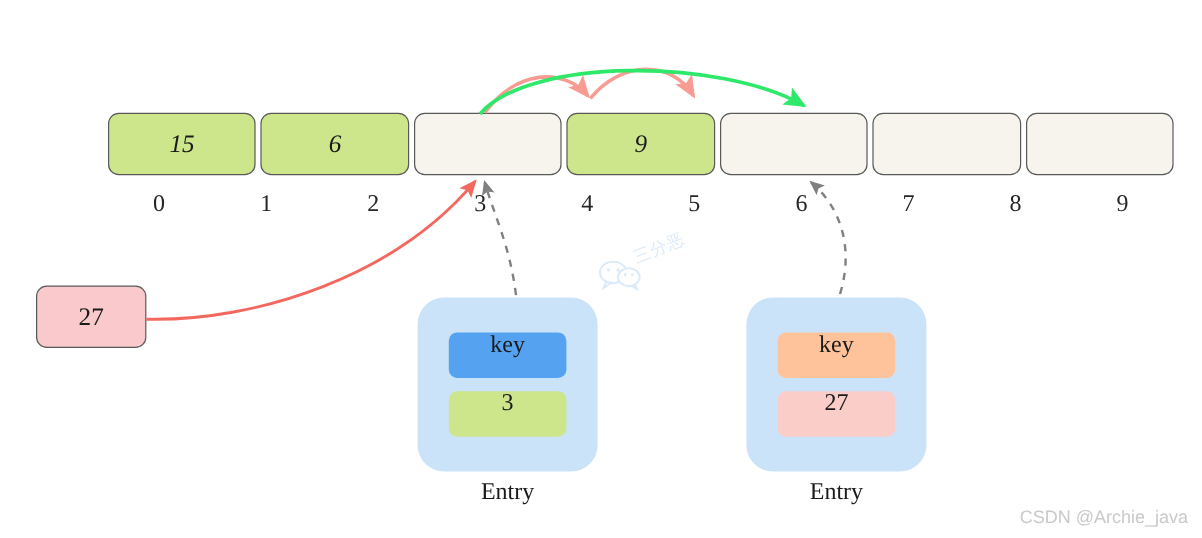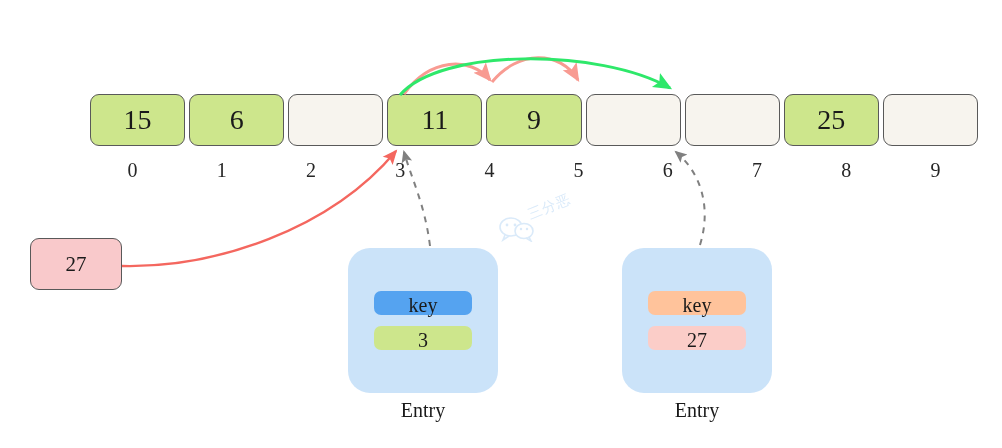--- a/index.html
+++ b/index.html
@@ -46,24 +46,25 @@
     gap: 4px;
     z-index: 3;
   }
   .cell {
     flex: 1 1 0;
     border: 1.6px solid #595959;
     border-radius: 9px;
     display: flex;
     align-items: center;
     justify-content: center;
-    font-size: 28px;
+    font-size: 21px;
     line-height: 1;
     box-sizing: border-box;
     background: #f7f4ee;
+    font-style: italic;
   }
   .cell.filled { background: #cde68c; }
 
   #index-row {
     position: absolute;
     left: 90px;
     top: 158px;
     width: 888px;
     height: 28px;
     display: flex;
@@ -107,24 +108,24 @@
     flex-direction: column;
     align-items: center;
     justify-content: center;
     gap: 11px;
   }
   #entry-card-1 { left: 348px; top: 248px; }
   #entry-card-2 { left: 622px; top: 248px; }
 
   .slotbox {
     width: 98px;
-    height: 24px;
+    height: 38px;
     border-radius: 7px;
     display: flex;
-    align-items: flex-end;
+    align-items: flex-start;
     justify-content: center;
     font-size: 20px;
     line-height: 1;
   }
   .k-blue   { background: #55a3f0; }
   .v-green  { background: #cde68c; }
   .k-orange { background: #ffc39b; }
   .v-pink   { background: #fbcdc8; }
 
   .entry-label {
@@ -208,33 +209,27 @@
     <div class="cell filled">
         <span>15</span>
       </div>
     <div class="cell filled">
         <span>6</span>
       </div>
     <div class="cell">
         <span></span>
       </div>
     <div class="cell filled">
-        <span>11</span>
-      </div>
-    <div class="cell filled">
         <span>9</span>
       </div>
     <div class="cell">
         <span></span>
       </div>
     <div class="cell">
         <span></span>
-      </div>
-    <div class="cell filled">
-        <span>25</span>
       </div>
     <div class="cell">
         <span></span>
       </div>
   </div>
 
   <div id="index-row">
     <div class="idx">0</div>
     <div class="idx">1</div>
     <div class="idx">2</div>
@@ -278,14 +273,15 @@
       <circle cx="9" cy="9" r="1.4" fill="#bcd9f5"></circle>
       <circle cx="17" cy="9" r="1.4" fill="#bcd9f5"></circle>
       <ellipse cx="26" cy="15" rx="9" ry="7.5" fill="#ffffff" stroke="#bcd9f5" stroke-width="1.6"></ellipse>
       <path d="M31,21 L33,25 L28,22" fill="none" stroke="#bcd9f5" stroke-width="1.6"></path>
       <circle cx="23" cy="13" r="1.2" fill="#bcd9f5"></circle>
       <circle cx="29" cy="13" r="1.2" fill="#bcd9f5"></circle>
     </svg>
     <div class="wm-text">三分恶</div>
   </div>
 
+  <div id="csdn-credit">CSDN @Archie_java</div>
 
 </div>
 
 </body></html>

